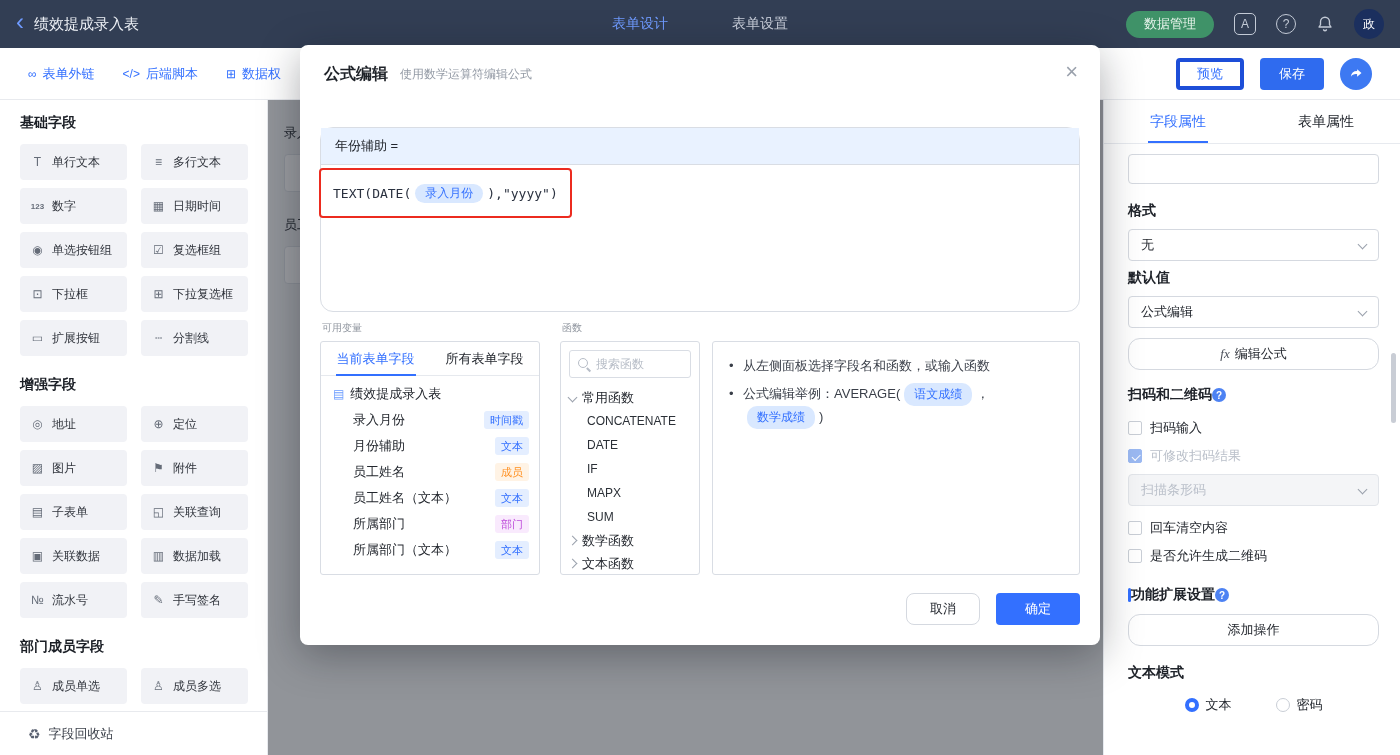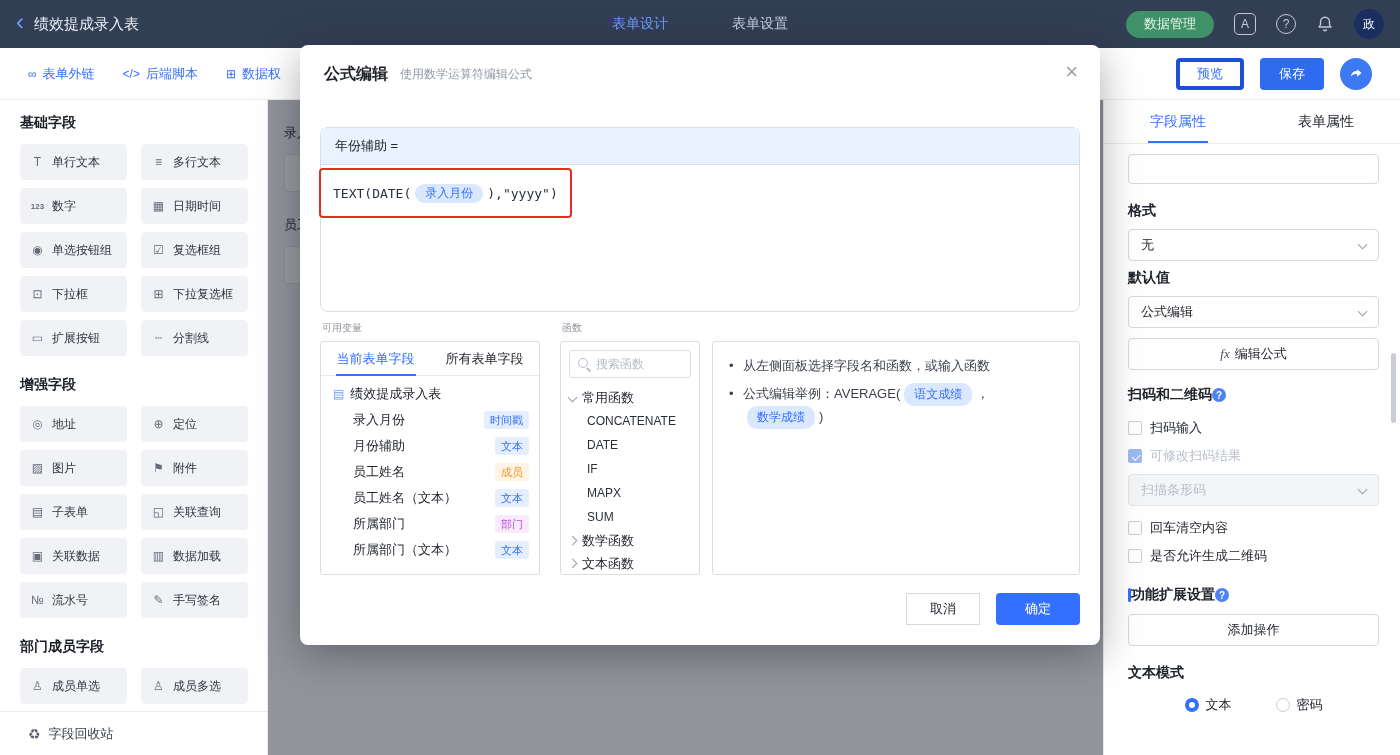--- a/index.html
+++ b/index.html
@@ -56,21 +56,21 @@
   .ptab span{padding:12px 2px 10px;border-bottom:2px solid transparent}
   .ptab.active span{color:#3370ff;border-bottom-color:#3370ff}
   .pbody{padding:10px 21px 0 24px}
   .pinput{width:100%;height:30px;border:1px solid #d5d9e0;border-radius:4px;margin-bottom:10px;font-family:inherit;padding:0 10px}
   .plabel{display:block;font-weight:bold;font-size:14px;color:#20242b;margin:8px 0 9px}
   .pselect{position:relative;height:32px;border:1px solid #d5d9e0;border-radius:4px;display:flex;align-items:center;padding:0 12px;font-size:13px;color:#23272e;margin-bottom:4px;background:#fff;cursor:pointer}
   .pselect.dis{background:#f4f5f7;color:#b9bfc9;border-color:#e2e5ea;margin:4px 0 8px}
   .chv{display:inline-block;width:7px;height:7px;border-right:1.5px solid #9aa1ac;border-bottom:1.5px solid #9aa1ac;transform:rotate(45deg)}
   .chv.r{transform:rotate(-45deg)}
   .sel-chv{position:absolute;right:12px;top:11px}
-  .pbtn{width:100%;height:32px;border:1px solid #d5d9e0;border-radius:4px;background:#fff;display:flex;align-items:center;justify-content:center;gap:5px;font-size:13px;color:#23272e;margin:10px 0 4px;cursor:pointer;font-family:inherit}
+  .pbtn{width:100%;height:32px;border:1px solid #d5d9e0;border-radius:12px;background:#fff;display:flex;align-items:center;justify-content:center;gap:5px;font-size:13px;color:#23272e;margin:10px 0 4px;cursor:pointer;font-family:inherit}
   .fxi{font-family:"Liberation Serif",serif;font-style:italic;font-size:13px;color:#4a4f59}
   .psec{display:flex;align-items:center;font-weight:bold;font-size:14px;color:#20242b;margin:16px 0 10px}
   .qm{width:14px;height:14px;border-radius:50%;background:#4d82f3;color:#fff;font-size:10px;font-weight:bold;display:inline-flex;align-items:center;justify-content:center}
   .bar{width:3px;height:14px;background:#3370ff;border-radius:2px}
   .cbrow{display:flex;align-items:center;gap:8px;height:28px;font-size:13px;color:#23272e;cursor:pointer}
   .cb{width:14px;height:14px;border:1px solid #c9ced6;border-radius:2px;background:#fff;flex:none;position:relative}
   .cb.on.dis{background:#9bb9f2;border-color:#9bb9f2}
   .cb.on.dis::after{content:"";position:absolute;left:3px;top:3.5px;width:7px;height:3.5px;border-left:1.5px solid #fff;border-bottom:1.5px solid #fff;transform:rotate(-45deg)}
   .dim{color:#b9bfc9}
   .radiorow{display:flex;justify-content:center;gap:44px;margin-top:14px;font-size:13px}
@@ -78,21 +78,21 @@
   .radio{width:14px;height:14px;border:1px solid #c9ced6;border-radius:50%;background:#fff;flex:none}
   .radio.sel{border:4px solid #3370ff}
   .sthumb{position:absolute;left:1391px;top:353px;width:5px;height:70px;background:#c9cdd5;border-radius:3px;z-index:6}
 
   
   .modal{position:absolute;left:300px;top:45px;width:800px;height:600px;background:#fff;border-radius:8px;box-shadow:0 10px 40px rgba(15,18,25,.35);z-index:30}
   .m-head{height:58px;display:flex;align-items:center;padding:0 24px}
   .m-title{font-size:16px;font-weight:bold;color:#1f2329}
   .m-sub{font-size:12px;color:#939aa5;margin-left:12px}
   .m-close{position:absolute;right:22px;top:16px;font-size:22px;color:#9aa1ac;cursor:pointer;line-height:1}
-  .editor{position:absolute;left:20px;top:82px;width:760px;height:185px;border:1px solid #d9dde4;border-radius:8px}
+  .editor{position:absolute;left:20px;top:82px;width:760px;height:185px;border:1px solid #d9dde4;border-radius:13px}
   .ed-head{height:37px;background:#e9f2ff;border-bottom:1px solid #d9dde4;display:flex;align-items:center;padding:0 14px;font-size:13px;color:#23272e}
   .ed-body{position:relative;height:147px;cursor:text}
   .redbox{position:absolute;left:-2px;top:3px;height:50px;display:flex;align-items:center;border:2px solid #ec2b1f;border-radius:4px;padding:0 12px}
   .code{font-family:"DejaVu Sans Mono",monospace;font-size:13px;color:#2b3240}
   .pill{display:inline-block;background:#d9e8ff;color:#3370ff;border-radius:10px;padding:1px 10px;font-size:12px;font-family:"Liberation Sans",sans-serif;margin:0 4px;vertical-align:middle;white-space:nowrap}
   .lblsmall{position:absolute;font-size:10px;color:#8f959e}
   .vars{position:absolute;left:20px;top:296px;width:220px;height:234px;border:1px solid #d9dde4;border-radius:3px;overflow:hidden}
   .vtabs{height:34px;display:flex;border-bottom:1px solid #e6e9ee;font-size:13px}
   .vtab{flex:1;display:flex;align-items:center;justify-content:center;color:#23272e;cursor:pointer}
   .vtab span{padding:8px 1px 6px;border-bottom:2px solid transparent}
@@ -111,21 +111,21 @@
   .fsearch input::placeholder{color:#b7bdc7}
   .sic{position:relative;width:14px;height:14px;flex:none}
   .sic::before{content:"";position:absolute;left:1px;top:1px;width:8px;height:8px;border:1.5px solid #b7bdc7;border-radius:50%}
   .sic::after{content:"";position:absolute;left:10px;top:10px;width:5px;height:1.5px;background:#b7bdc7;transform:rotate(45deg);transform-origin:left center}
   .fgroup{display:flex;align-items:center;gap:6px;height:23px;padding:0 8px;font-size:13px;color:#23272e;cursor:pointer}
   .fitem{height:24px;line-height:24px;padding-left:26px;font-size:12px;color:#2b3037;cursor:pointer}
   .help{position:absolute;left:412px;top:296px;width:368px;height:234px;border:1px solid #d9dde4;border-radius:3px;padding:13px 16px;font-size:13px;color:#3a3f49;line-height:21px}
   .hline{position:relative;padding-left:14px;margin-bottom:7px}
   .hline::before{content:"•";position:absolute;left:0;color:#3a3f49}
   .m-foot{position:absolute;right:20px;bottom:20px;display:flex;gap:16px}
-  .btn-cancel{width:74px;height:32px;border:1px solid #d5d9e0;border-radius:0;background:#fff;font-size:13px;color:#23272e;cursor:pointer;font-family:inherit}
+  .btn-cancel{width:74px;height:32px;border:1px solid #d5d9e0;border-radius:8px;background:#fff;font-size:13px;color:#23272e;cursor:pointer;font-family:inherit}
   .btn-ok{width:84px;height:32px;border:none;border-radius:4px;background:#3370ff;color:#fff;font-size:13px;cursor:pointer;font-family:inherit}
 </style>
 </head>
 <body>
 
 <header class="hdr">
   <div class="hdr-left">
     <span class="back">‹</span>
     <span class="hdr-title">绩效提成录入表</span>
   </div>

